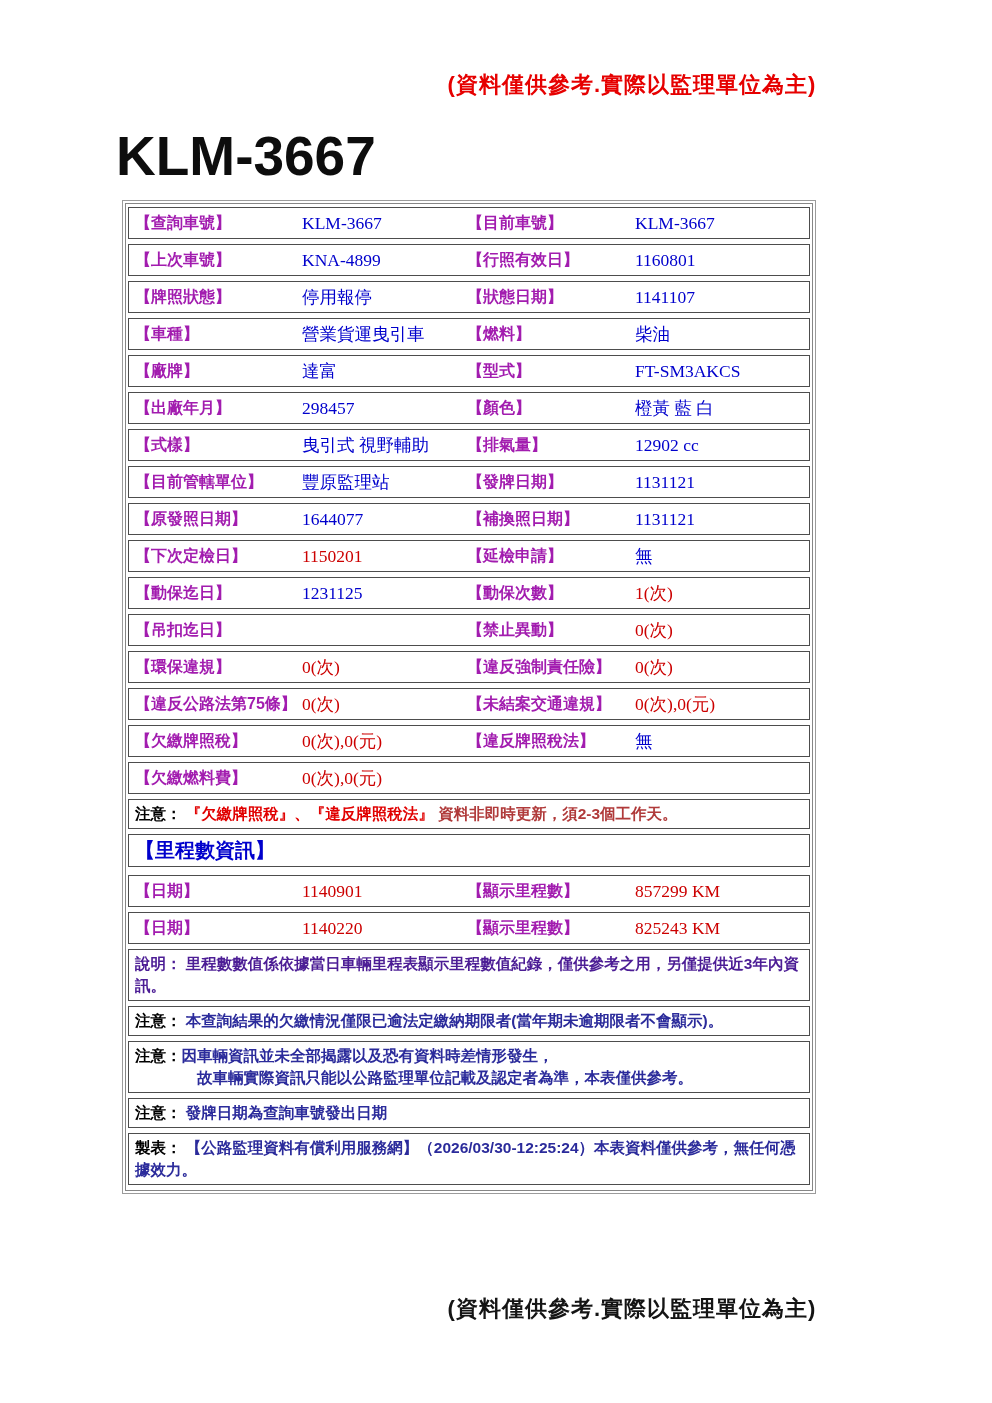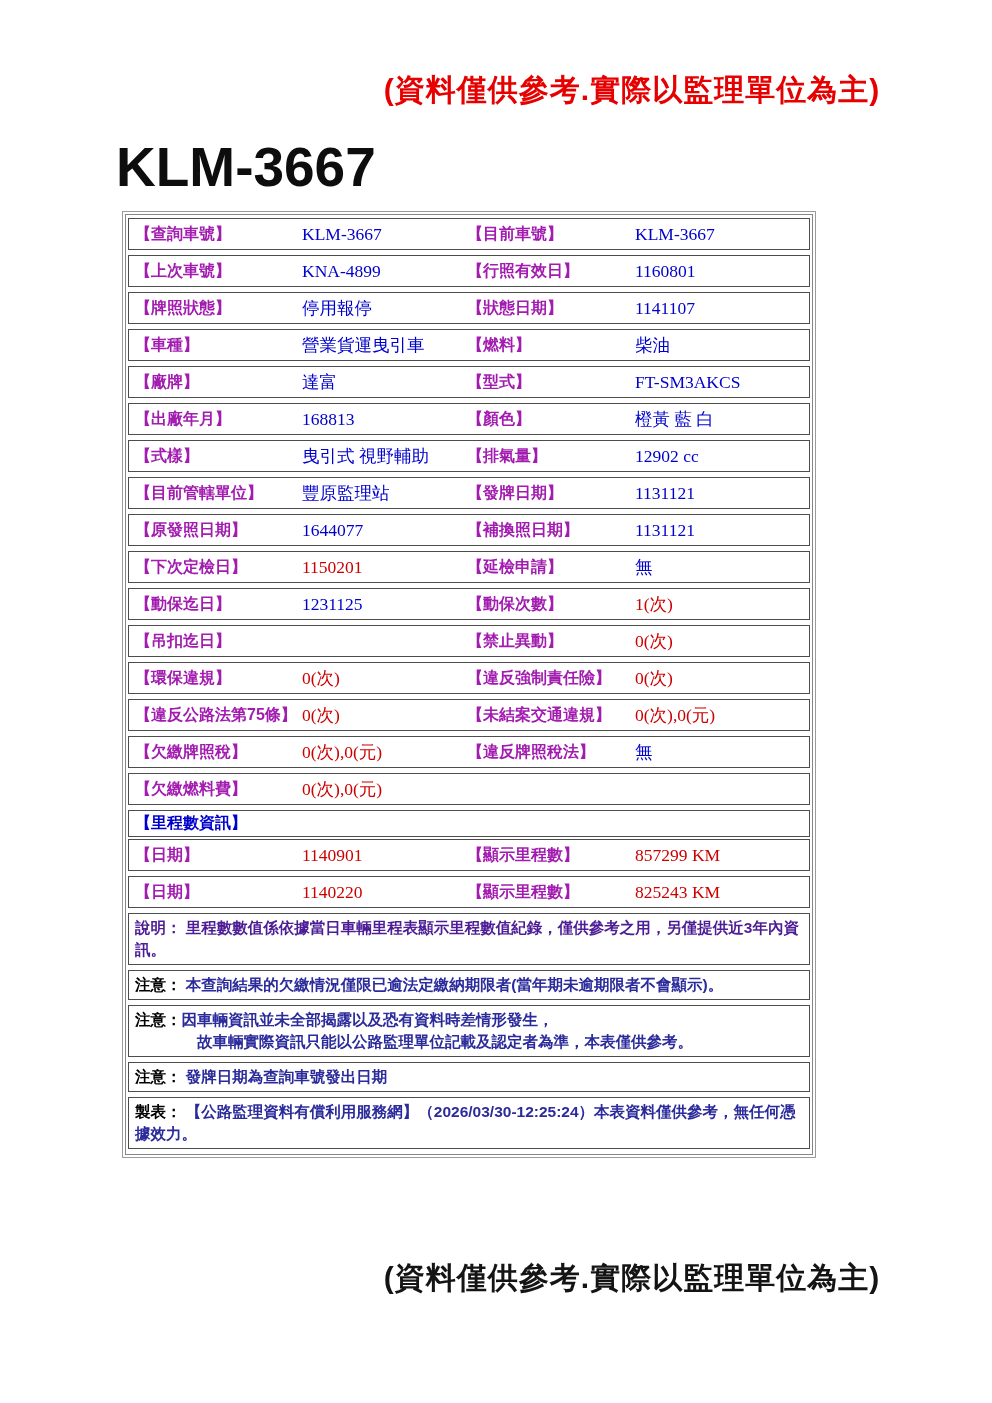--- a/index.html
+++ b/index.html
@@ -1,37 +1,37 @@
 <!DOCTYPE html>
 <html><head>
 <meta charset="utf-8">
 <style>
   html,body{margin:0;padding:0;background:#ffffff;}
   body{width:992px;min-height:1403px;font-family:"Liberation Sans","DejaVu Sans",sans-serif;}
   .disc{box-sizing:border-box;width:100%;padding-left:272px;text-align:center;
-        font-size:30px;font-weight:bold;letter-spacing:1px;}
+        font-size:22px;font-weight:bold;letter-spacing:1px;}
   .disc-top{color:#e60000;padding-top:70px;}
   .disc-bottom{color:#141414;margin-top:100px;padding-bottom:40px;}
   .plate-title{margin:24px 0 12px 116px;font-size:55px;font-weight:bold;color:#0d0d0d;
         font-family:"Liberation Sans",sans-serif;letter-spacing:0px;}
   .tbl-outer{margin-left:122px;width:694px;box-sizing:border-box;
         border:1px solid #9b9b9b;padding:2px;}
   .tbl-inner{border:1px solid #868686;padding:3px 2px 0 2px;}
   .row{box-sizing:border-box;border:1px solid #4d4d4d;background:#fff;margin-bottom:5px;
         display:flex;align-items:center;min-height:32px;padding:2px 6px;}
   .lab{font-weight:bold;font-size:16px;color:#a21caf;white-space:nowrap;}
   .c1l{flex:0 0 auto;min-width:167px;}
   .c1v{flex:0 0 auto;min-width:165px;}
   .c2l{flex:0 0 auto;min-width:168px;}
   .c2v{flex:1 1 auto;}
   .val{font-family:"Liberation Serif","DejaVu Serif",serif;font-size:17.5px;white-space:nowrap;}
   .vb{color:#0000cc;}
   .vr{color:#cc0000;}
-  .section-row{box-sizing:border-box;border:1px solid #4d4d4d;margin-bottom:2px;
-        padding:2px 6px;font-weight:bold;font-size:16px;color:#0000cc;min-height:24px;}
+  .section-row{box-sizing:border-box;border:1px solid #4d4d4d;margin-bottom:8px;
+        padding:2px 6px;font-weight:bold;font-size:20px;color:#0000cc;min-height:24px;}
   .note{box-sizing:border-box;border:1px solid #4d4d4d;margin-bottom:5px;
         padding:3px 6px;font-size:15.5px;font-weight:bold;line-height:22px;}
   .pfx{color:#000;}
   .nb{color:#2b2b9b;}
   .nr{color:#b03a3a;}
   .nq{color:#e10000;}
   .nrall{color:#4c1d95;}
   .pre{white-space:pre-wrap;}
 </style>
 </head>
@@ -74,21 +74,21 @@
 
   <div class="row">
     <span class="lab c1l">【廠牌】</span>
     <span class="val vb c1v">達富</span>
     <span class="lab c2l">【型式】</span>
     <span class="val vb c2v">FT-SM3AKCS</span>
   </div>
 
   <div class="row">
     <span class="lab c1l">【出廠年月】</span>
-    <span class="val vb c1v">168813</span>
+    <span class="val vb c1v">298457</span>
     <span class="lab c2l">【顏色】</span>
     <span class="val vb c2v">橙黃 藍 白</span>
   </div>
 
   <div class="row">
     <span class="lab c1l">【式樣】</span>
     <span class="val vb c1v">曳引式 視野輔助</span>
     <span class="lab c2l">【排氣量】</span>
     <span class="val vb c2v">12902 cc</span>
   </div>
@@ -149,20 +149,25 @@
     <span class="val vb c2v">無</span>
   </div>
 
   <div class="row">
     <span class="lab c1l">【欠繳燃料費】</span>
     <span class="val vr c1v">0(次),0(元)</span>
     <span class="lab c2l"></span>
     <span class="val vb c2v"></span>
   </div>
 
+  <div class="note">
+    <span class="pfx">注意：</span>
+    <span class="nq">『欠繳牌照稅』、『違反牌照稅法』</span>
+    <span class="nr">資料非即時更新，須2-3個工作天。</span>
+  </div>
 
   <div class="section-row">【里程數資訊】</div>
 
   <div class="row">
     <span class="lab c1l">【日期】</span>
     <span class="val vr c1v">1140901</span>
     <span class="lab c2l">【顯示里程數】</span>
     <span class="val vr c2v">857299 KM</span>
   </div>
 

